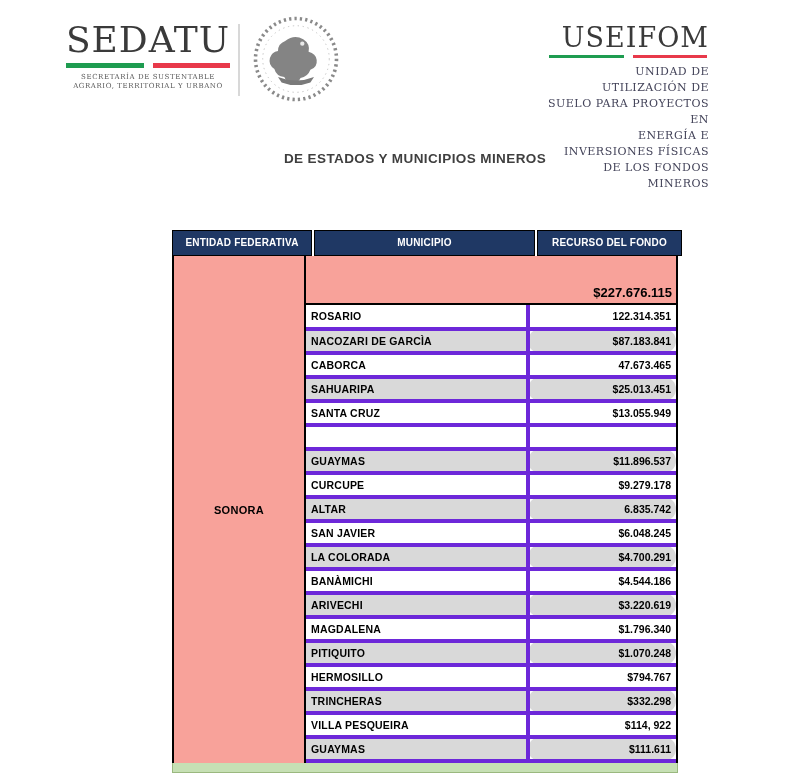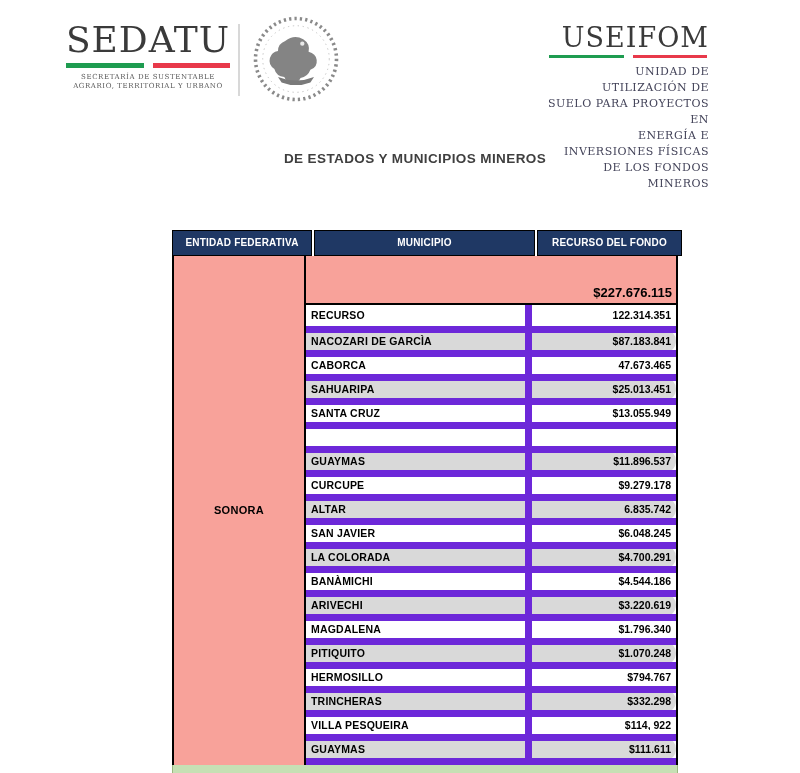--- a/index.html
+++ b/index.html
@@ -50,21 +50,21 @@
   .state-col { width: 132px; background: #f8a29a; border-right: 2px solid #000;
                display: flex; align-items: center; justify-content: center;
                font-size: 11px; font-weight: bold; color: #000; letter-spacing: 0.3px; }
   .right-area { flex: 1; }
 
   .total-row { height: 49px; background: #f8a29a; border-bottom: 2px solid #000;
                display: flex; align-items: flex-end; justify-content: flex-end;
                font-size: 13px; font-weight: bold; padding: 2px 4px 3px 4px; }
 
   table.muni { width: 100%; border-collapse: collapse; table-layout: fixed; }
-  table.muni td { border: 7px solid #6d28d9; height: 24px; font-size: 10.5px; font-weight: bold;
+  table.muni td { border: 4px solid #6d28d9; height: 24px; font-size: 10.5px; font-weight: bold;
                   color: #000; padding: 0 5px; background: #ffffff; overflow: hidden;
                   white-space: nowrap; }
   table.muni td.muni-name { width: 60%; text-align: left; letter-spacing: 0.2px; }
   table.muni td.muni-val  { width: 40%; text-align: right; border-radius: 12px; }
   table.muni tr.shaded td { background: #d9d9d9; }
   table.muni tr:first-child td { border-top: none; }
   table.muni td:first-child { border-left: none; }
   table.muni td:last-child { border-right: none; }
 
   .green-strip { height: 10px; background: #c6e0b4; border-left: 1px solid #9ab87f;
@@ -124,21 +124,21 @@
     <div class="hcell">RECURSO DEL FONDO</div>
   </div>
 
   <div class="tbody">
     <div class="state-col">SONORA</div>
     <div class="right-area">
       <div class="total-row">$227.676.115</div>
       <table class="muni">
         <tbody>
             <tr>
-              <td class="muni-name">RECURSO</td>
+              <td class="muni-name">ROSARIO</td>
               <td class="muni-val">122.314.351</td>
             </tr>
             <tr class="shaded">
               <td class="muni-name">NACOZARI DE GARCÌA</td>
               <td class="muni-val">$87.183.841</td>
             </tr>
             <tr>
               <td class="muni-name">CABORCA</td>
               <td class="muni-val">47.673.465</td>
             </tr>

